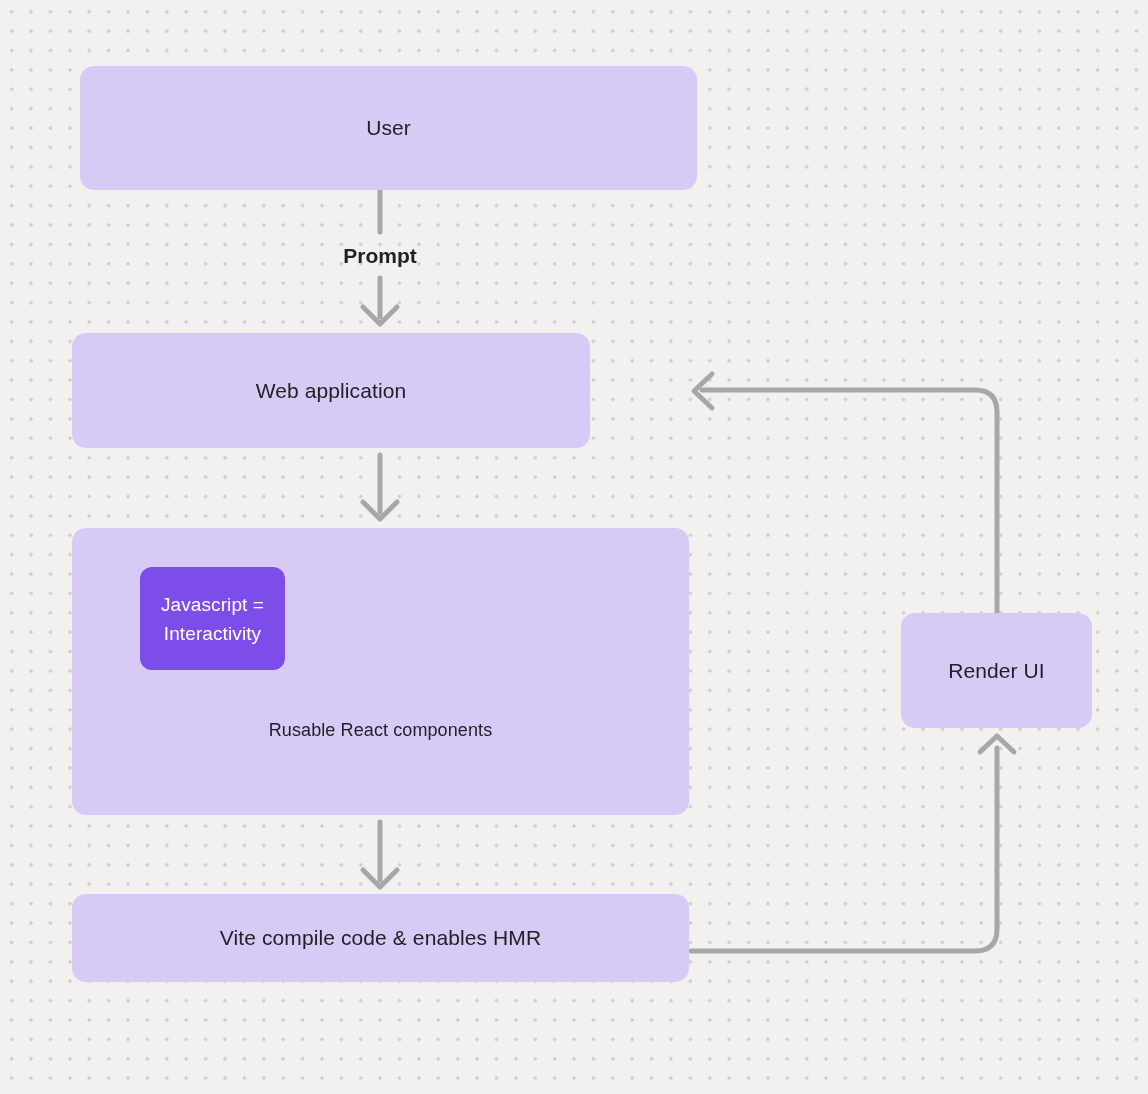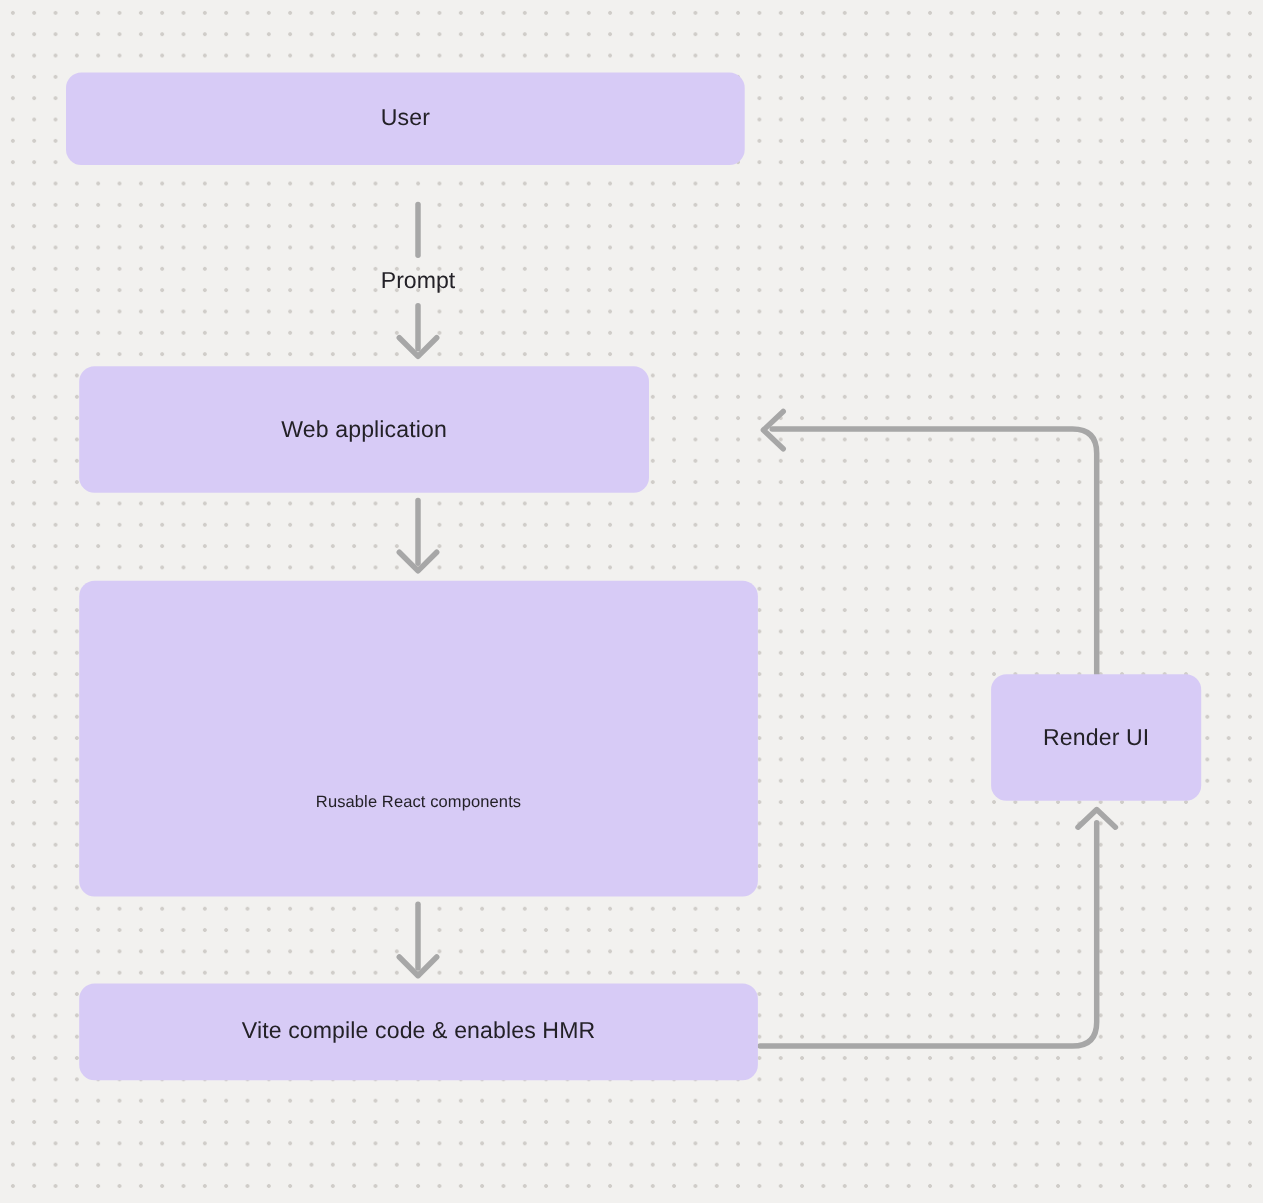--- a/index.html
+++ b/index.html
@@ -39,21 +39,21 @@
   .node{
     position:absolute;
     background:var(--node-fill);
     border-radius:14px;
     display:flex;align-items:center;justify-content:center;
     color:var(--text);
     font-size:21px;font-weight:500;
     text-align:center;
     letter-spacing:.1px;
   }
-  .node-user{left:60px;top:66px;width:617px;height:84px;}
+  .node-user{left:80px;top:66px;width:617px;height:124px;}
   .node-web{left:72px;top:333px;width:518px;height:115px;}
   .node-group{left:72px;top:528px;width:617px;height:287px;display:block;}
   .node-vite{left:72px;top:894px;width:617px;height:88px;}
   .node-render{left:901px;top:613px;width:191px;height:115px;}
   .inner-row{
     position:absolute;left:68px;top:39px;
     display:flex;gap:24px;
   }
   .child{
     width:145px;height:103px;
@@ -62,27 +62,27 @@
     border-radius:12px;
     display:flex;align-items:center;justify-content:center;
     text-align:center;
     font-size:19px;font-weight:500;
     line-height:29px;
     padding:0 12px;
   }
   .group-label{
     position:absolute;left:0;top:188px;width:100%;
     text-align:center;
-    font-size:15px;font-weight:500;line-height:28px;
+    font-size:18px;font-weight:500;line-height:28px;
     color:var(--text);
   }
   .edge-label{
     position:absolute;left:305px;top:242px;width:150px;
     text-align:center;
-    font-size:21px;font-weight:400;line-height:28px;
+    font-size:21px;font-weight:700;line-height:28px;
     color:var(--text);
   }
 </style>
 </head>
 <body>
 
 <div class="canvas">
 
   <svg class="arrows" viewBox="0 0 1148 1094" xmlns="http://www.w3.org/2000/svg">
 
@@ -108,20 +108,23 @@
   </div>
 
   <div class="edge-label">Prompt</div>
 
   <div class="node node-web">
     <span>Web application</span>
   </div>
 
   <div class="node node-group">
     <div class="inner-row">
+      <div class="child">
+        <span>Javascript = Interactivity</span>
+      </div>
     </div>
     <div class="group-label">Rusable React components</div>
   </div>
 
   <div class="node node-vite">
     <span>Vite compile code &amp; enables HMR</span>
   </div>
 
   <div class="node node-render">
     <span>Render UI</span>

